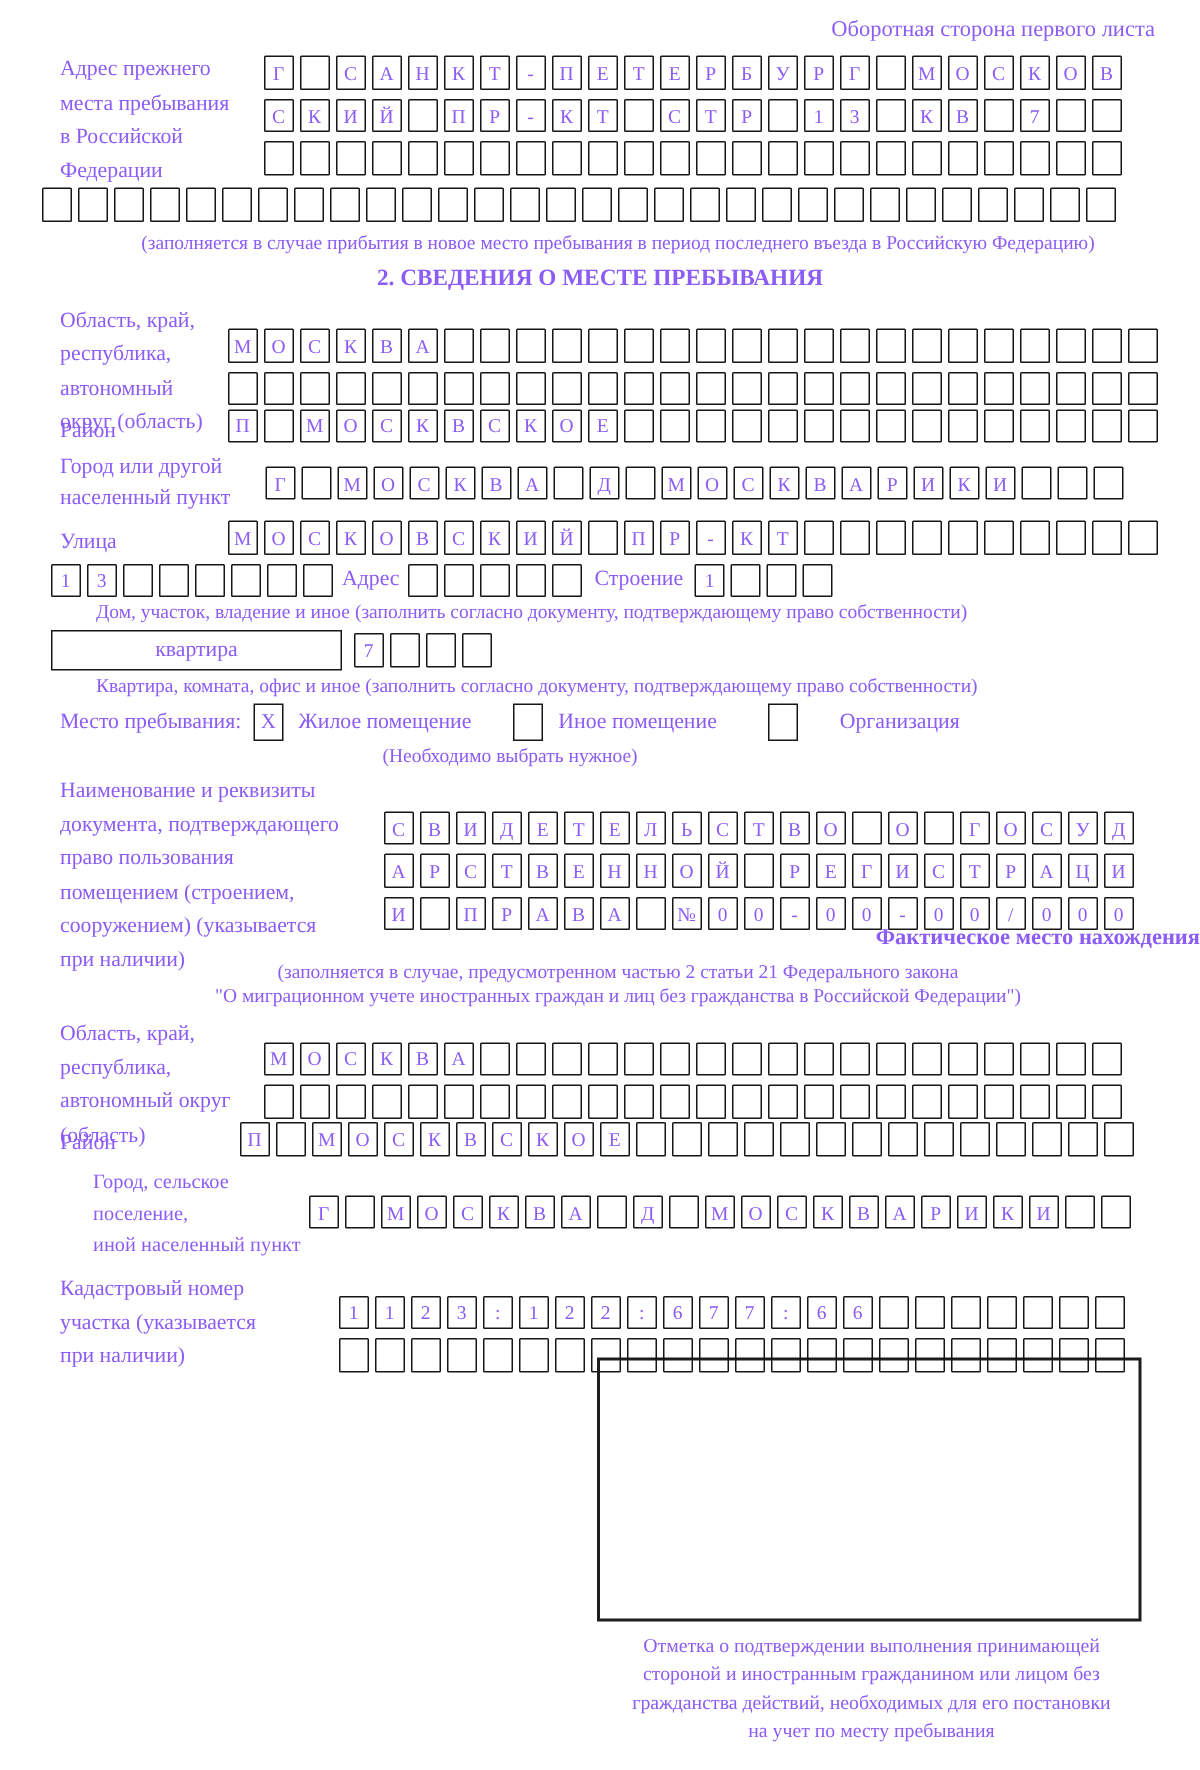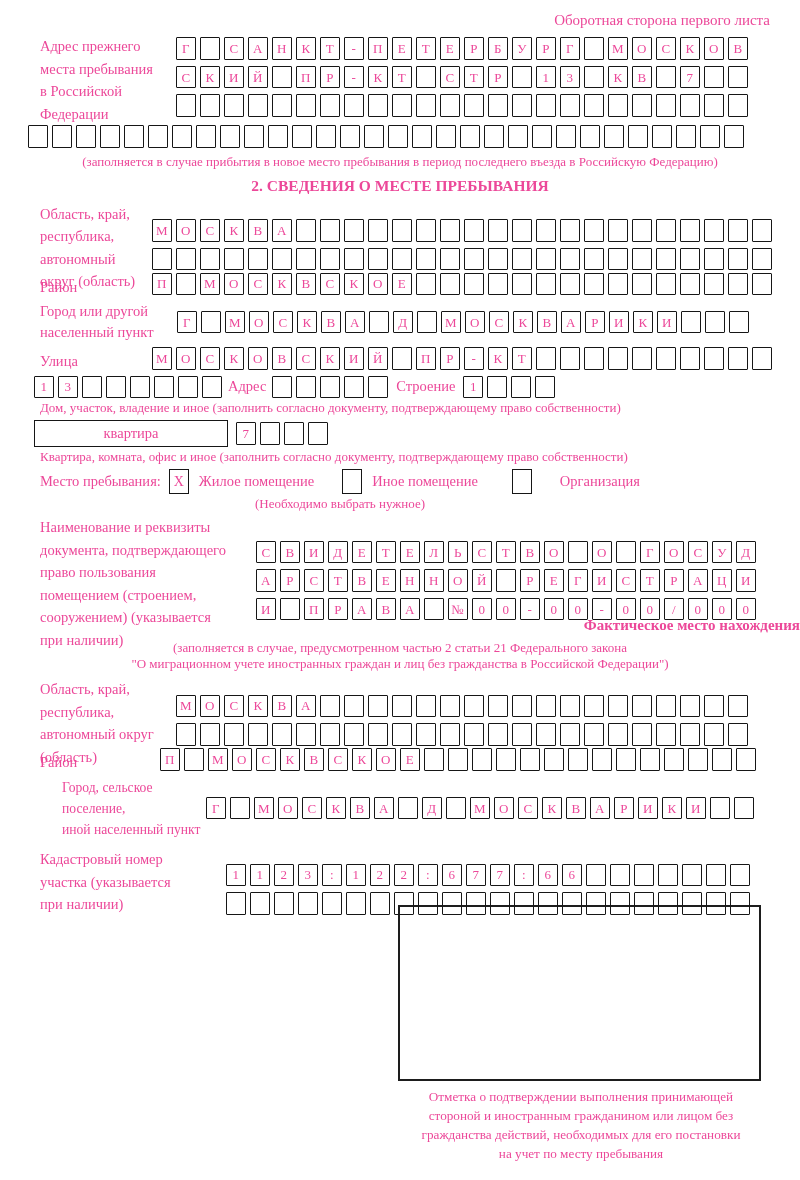--- a/index.html
+++ b/index.html
@@ -1,18 +1,18 @@
 <!DOCTYPE html>
 <html><head>
 <meta charset="utf-8">
 <style>
   html,body{margin:0;padding:0;background:#fff;}
   .page{
     position:relative;width:800px;height:1180px;overflow:hidden;
-    background:#fff;color:#ec4899;box-sizing:border-box;
+    background:#fff;color:#8b5cf6;box-sizing:border-box;
     font-family:"Liberation Serif","DejaVu Serif",serif;
     padding-top:12px;
   }
   .hdr-right{font-size:15px;text-align:right;padding-right:30px;}
   .field{display:flex;align-items:center;}
   .field.vcenter{align-items:center;}
   .flabel{font-size:14.5px;line-height:22.5px;flex:none;}
   .rows{display:flex;flex-direction:column;}
   .cellrow{display:flex;flex:none;margin-bottom:6px;}
   .cell{
@@ -25,21 +25,21 @@
   .inlinerow .cellrow{margin-bottom:0;}
   .wbox{
     flex:none;border:1.7px solid #161616;box-sizing:border-box;height:27px;
     display:flex;align-items:center;justify-content:center;font-size:14.5px;
   }
   .ilabel{font-size:14.5px;flex:none;}
   .checkbox{
     flex:none;width:20px;height:25px;border:1.7px solid #161616;box-sizing:border-box;
     display:flex;align-items:center;justify-content:center;font-size:14px;
   }
-  .note{font-size:13px;}
+  .note{font-size:13px;margin-left:24px;}
   .center{text-align:center;}
   .h2{font-size:15.5px;font-weight:bold;text-align:center;margin:7px 0 8px 0;}
   .h3{font-size:15px;font-weight:bold;text-align:right;margin:6px 0 6px 0;}
   .stampbox{width:363px;height:176px;border:2px solid #1d1d1d;box-sizing:border-box;margin:8px 0 6px 398px;}
   .caption{width:470px;margin-left:346px;font-size:13.2px;line-height:19px;text-align:center;}
   .mt2{margin-top:2px;} .mt4{margin-top:4px;} .mt6{margin-top:6px;}
 </style>
 </head>
 <body>
 

